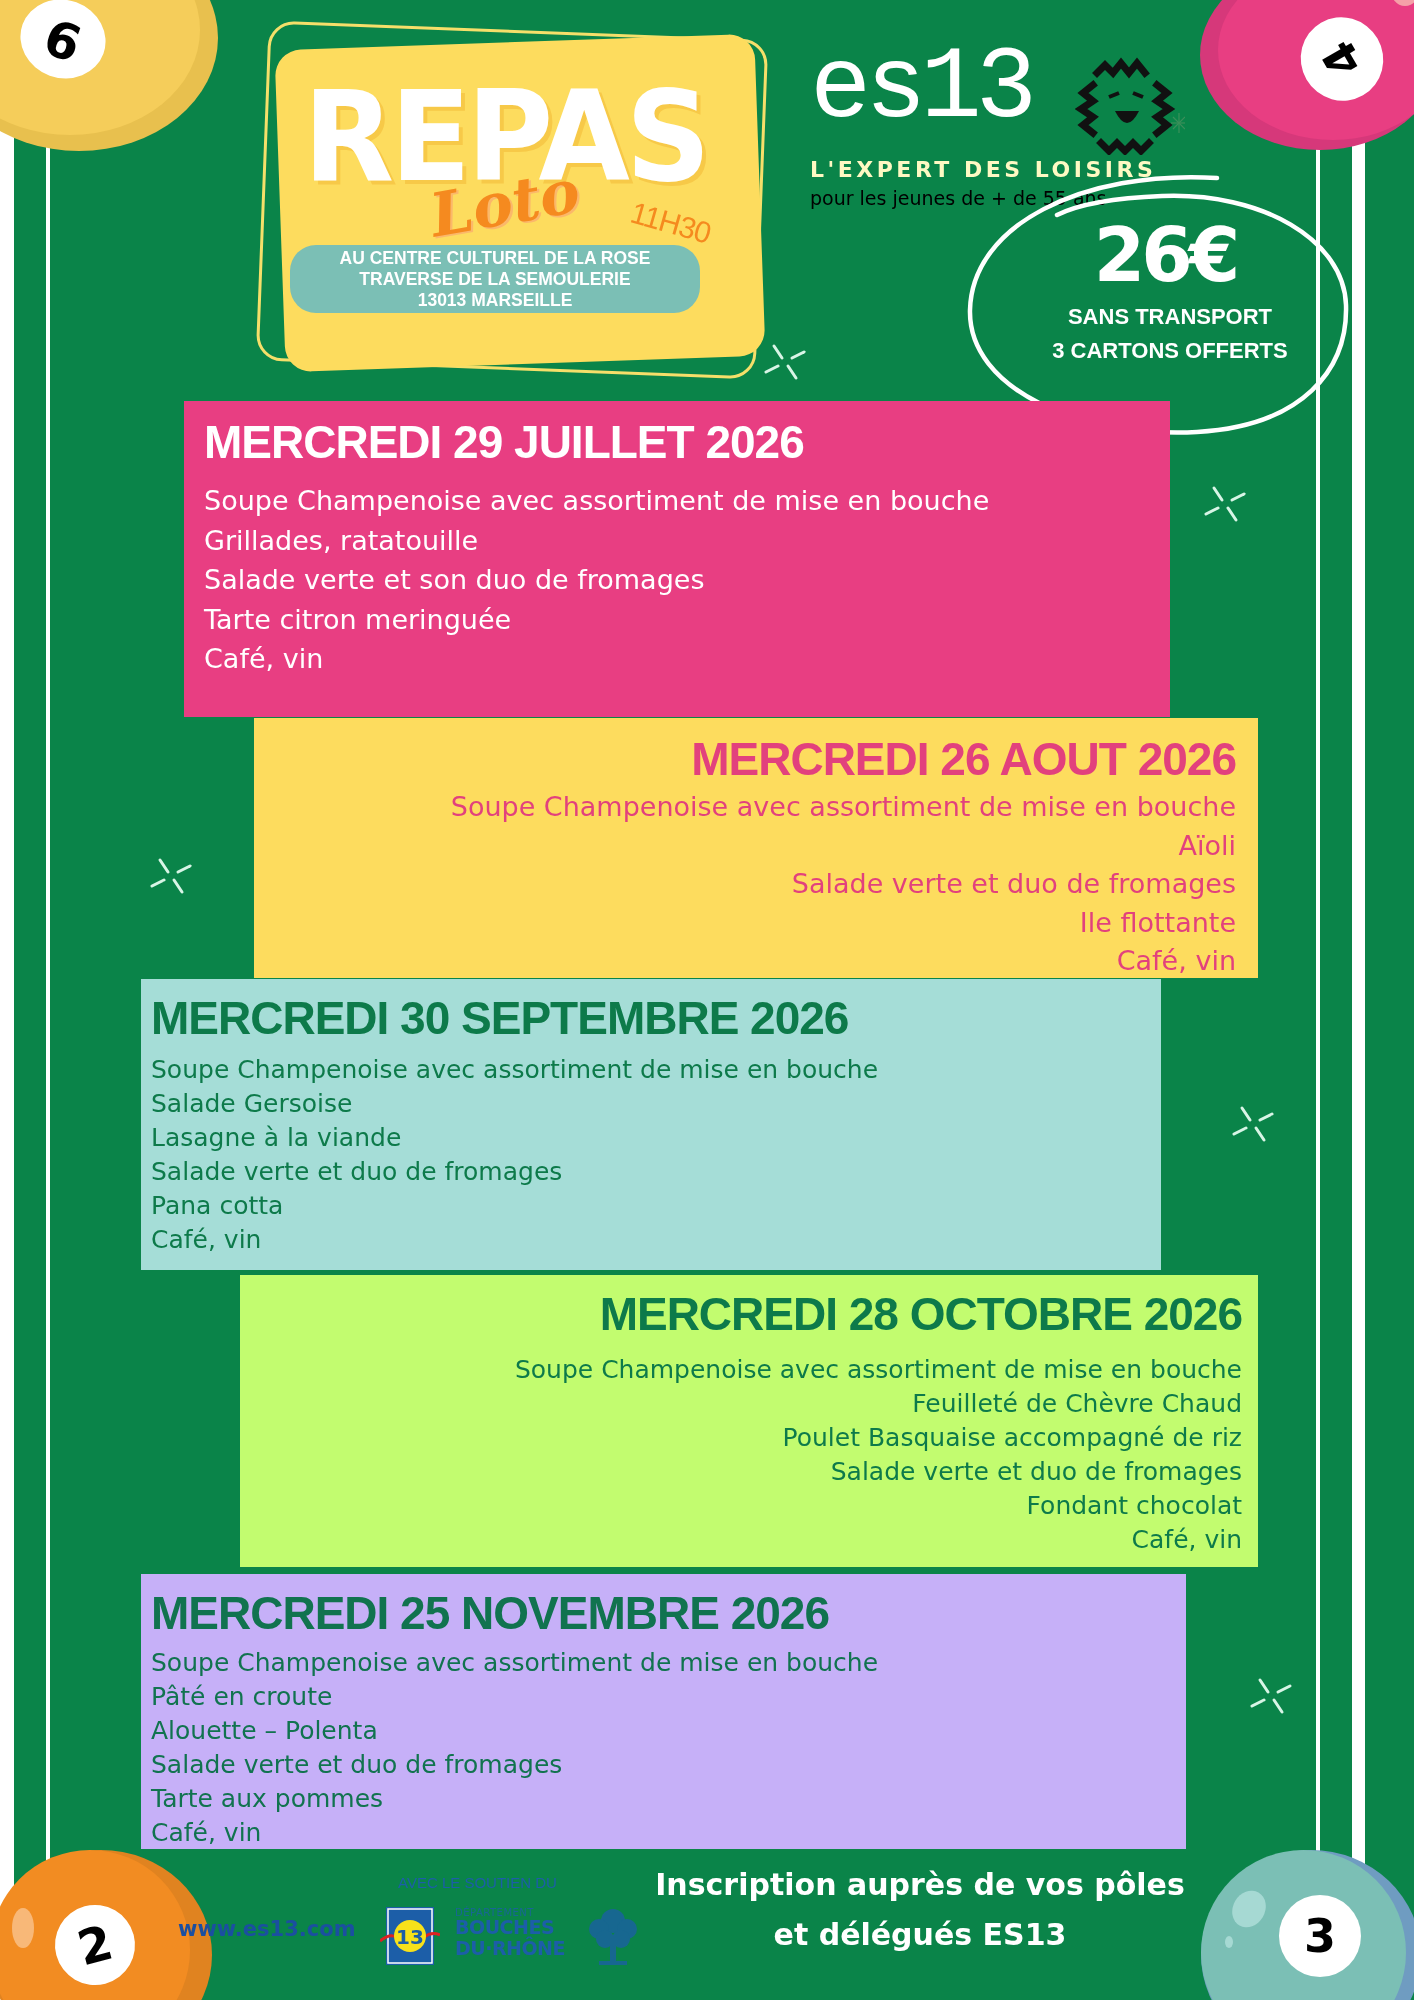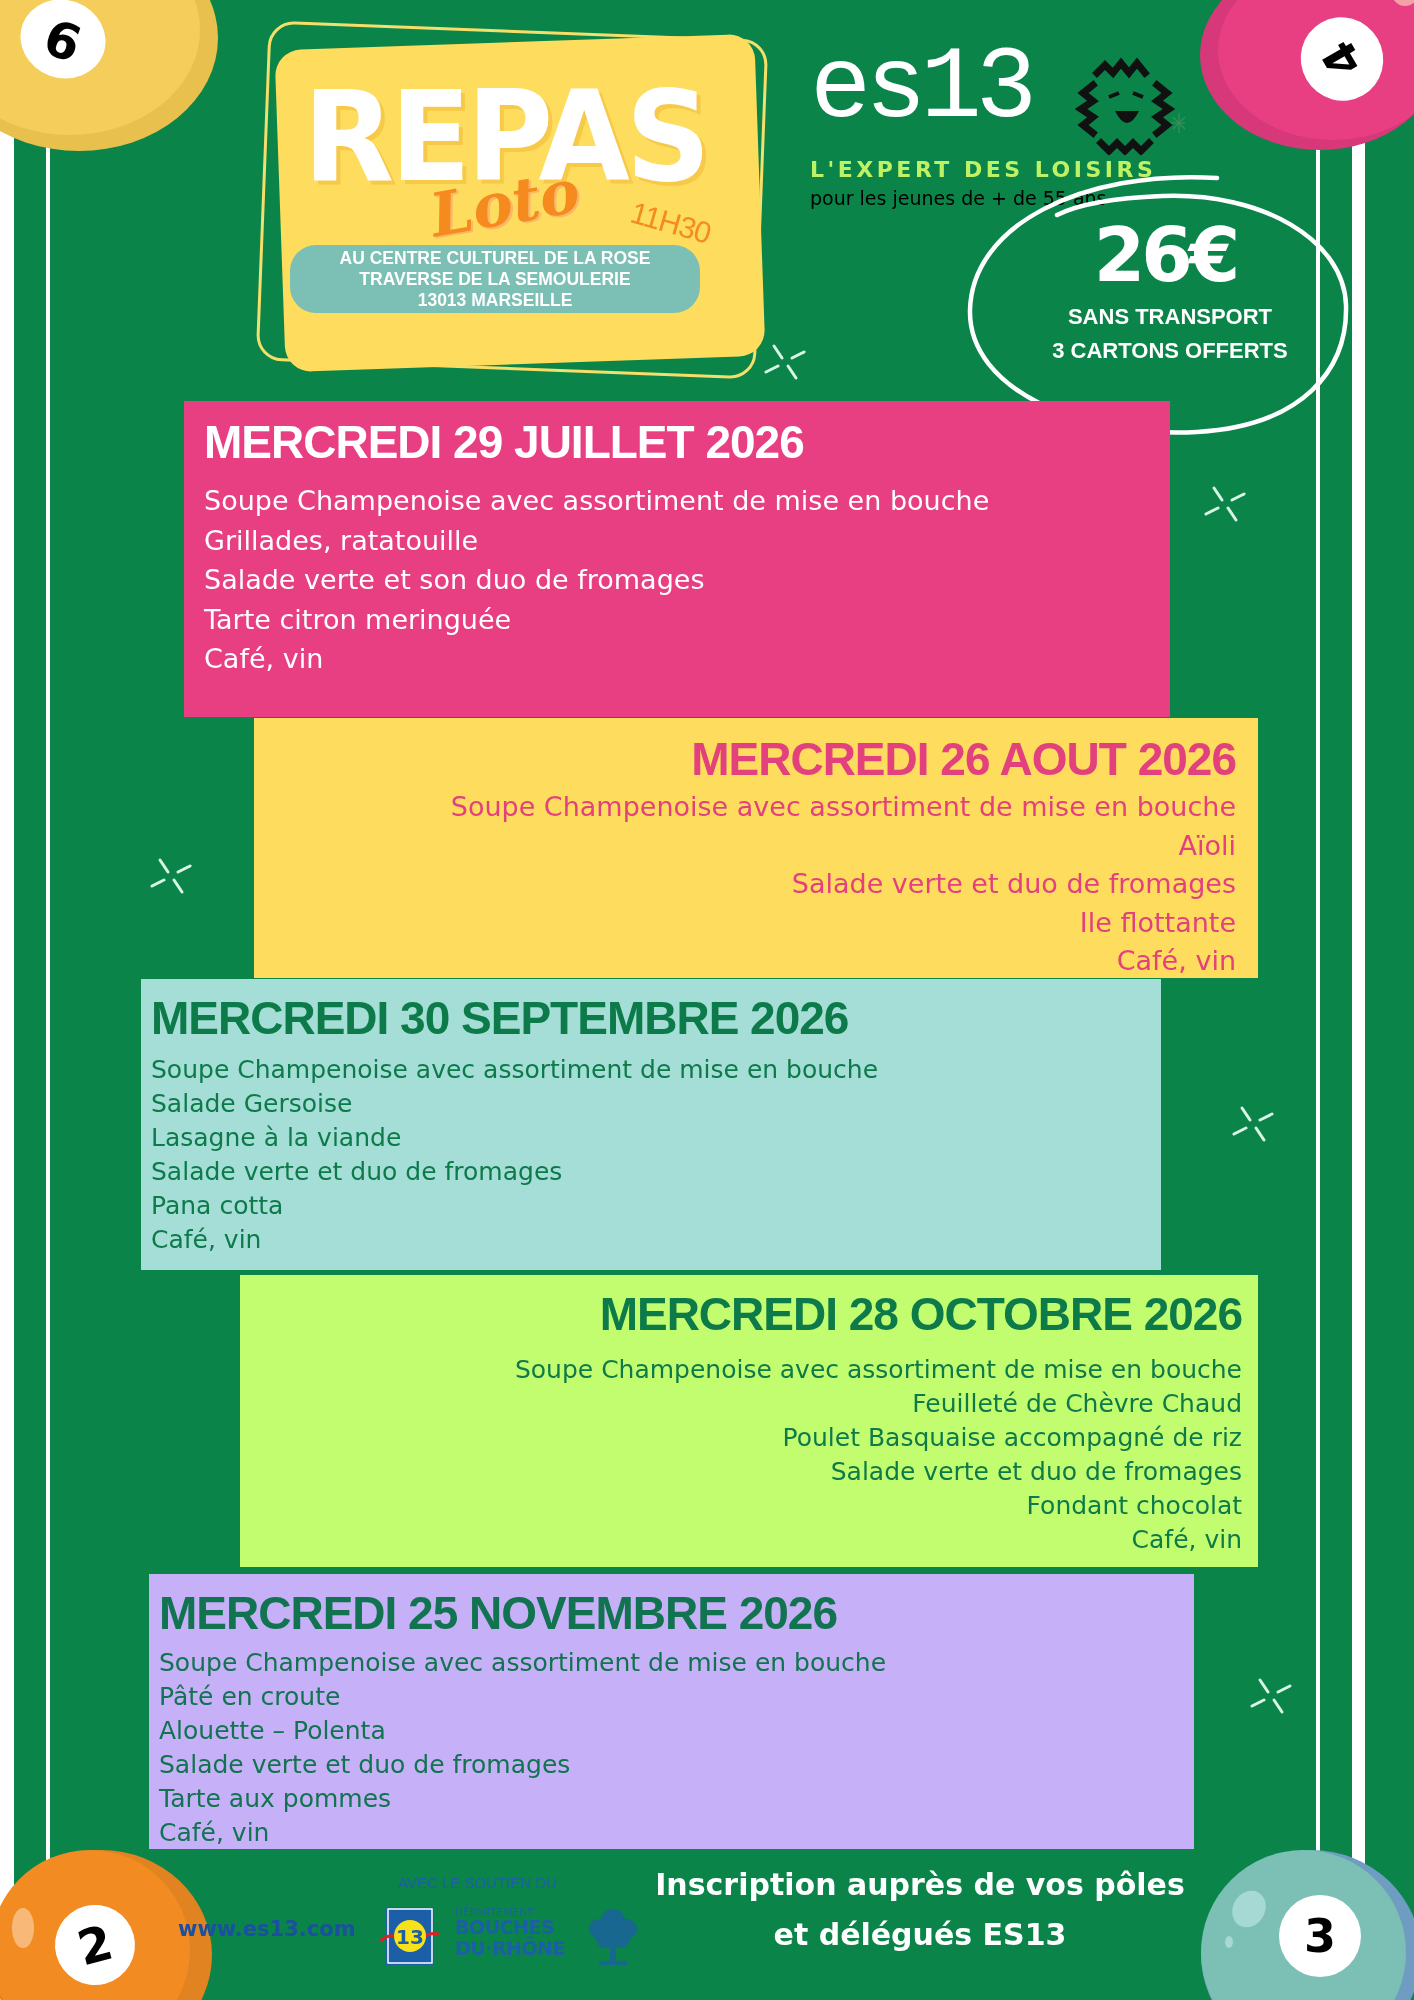--- a/index.html
+++ b/index.html
@@ -66,21 +66,21 @@
     
     .logo-es13 {
       position: absolute; left: 810px; top: 38px;
       font-family: Liberation Mono, monospace; font-size: 102px; color: #ffffff;
       line-height: 1; letter-spacing: -6px;
     }
     .logo-sun { position: absolute; left: 1075px; top: 55px; width: 110px; height: 100px; }
     .logo-tagline {
       position: absolute; left: 810px; top: 157px;
       font-family: "DejaVu Sans", sans-serif; font-weight: bold; font-size: 22px;
-      letter-spacing: 3.5px; color: #bef264;
+      letter-spacing: 3.5px; color: #fef9c3;
     }
     .logo-sub {
       position: absolute; left: 810px; top: 187px;
       font-family: "DejaVu Sans", sans-serif; font-size: 19px; color: #000000;
     }
 
     
     .price-ring { position: absolute; left: 962px; top: 170px; width: 390px; height: 270px; }
     .price {
       position: absolute; left: 1090px; top: 218px; width: 150px; text-align: center;
@@ -115,21 +115,21 @@
     #p2 li { font-size: 27px; line-height: 38.6px; }
 
     #p3 { left: 141px; top: 979px; width: 1020px; height: 291px; background: #a5ddd7; color: #0d7a4a; padding: 16px 10px 0 10px; }
     #p3 h2 { font-size: 46px; margin-bottom: 12px; }
     #p3 li { font-size: 25px; line-height: 34px; }
 
     #p4 { left: 240px; top: 1275px; width: 1018px; height: 292px; background: #c2fc6f; color: #0d7a4a; padding: 16px 16px 0 10px; }
     #p4 h2 { font-size: 46px; margin-bottom: 16px; }
     #p4 li { font-size: 25px; line-height: 34px; }
 
-    #p5 { left: 141px; top: 1574px; width: 1045px; height: 275px; background: #c6b0f8; color: #11734f; padding: 16px 6px 0 10px; margin-left: 8px; }
+    #p5 { left: 141px; top: 1574px; width: 1045px; height: 275px; background: #c6b0f8; color: #11734f; padding: 16px 6px 0 10px; }
     #p5 h2 { font-size: 46px; margin-bottom: 10px; }
     #p5 li { font-size: 25px; line-height: 34px; }
 
     
     .sparkle { position: absolute; width: 44px; height: 40px; }
 
     
     .footer-url {
       position: absolute; left: 178px; top: 1917px;
       font-family: "DejaVu Sans", sans-serif; font-weight: bold; font-size: 21px; color: #1b4fa0;

